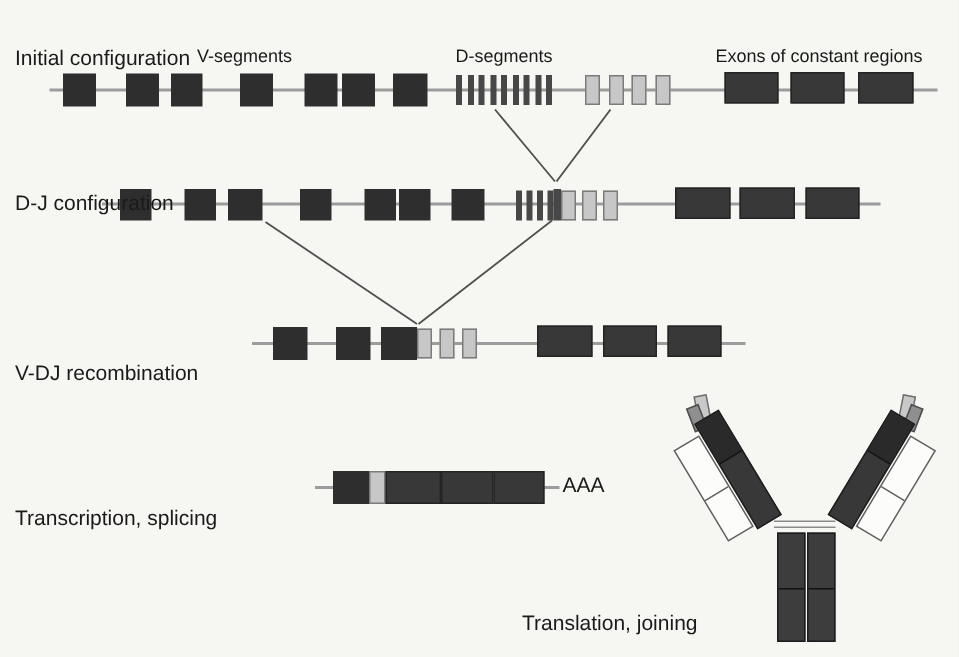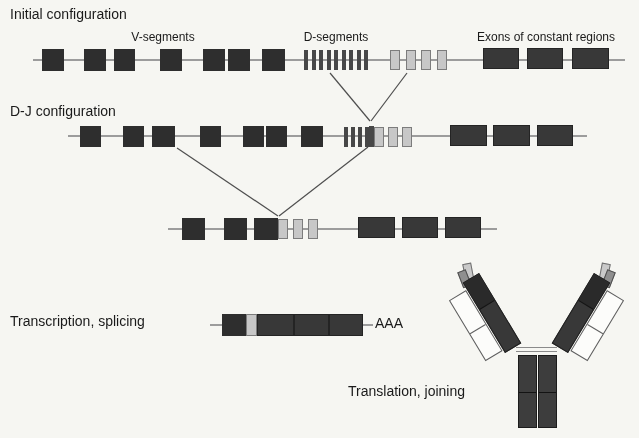--- a/index.html
+++ b/index.html
@@ -2,21 +2,21 @@
 <html style="--background: #f6f6f2; --v-segment: #2e2e2e; --d-segment: #474747; --j-segment: #c7c7c7; --j-border: #7c7c7c; --constant-exon: #383838; --gene-line: #9c9c9c; --junction-line: #4f4f4f; --text: #1a1a1a;"><head>
 <meta charset="utf-8">
 <style>
   html,body{margin:0;padding:0;}
   body{font-family:"Liberation Sans",sans-serif;background:#e9e9e6;}
   #stage{
     position:relative;width:639px;height:438px;overflow:hidden;
     background:var(--background,#f6f6f2);color:var(--text,#1a1a1a);
   }
   .lbl{position:absolute;white-space:nowrap;color:var(--text,#1a1a1a);}
-  .row-label{font-size:14px;}
+  .row-label{font-size:14px;margin-top:24px;}
   .seg-label{font-size:12px;text-align:center;}
   #lbl-title{left:10px;top:6px;font-size:14px;}
   #lbl-v{left:103px;top:30px;width:120px;}
   #lbl-d{left:276px;top:30px;width:120px;}
   #lbl-j{left:359px;top:30px;width:120px;}
   #lbl-c{left:446px;top:30px;width:200px;}
   #lbl-row2{left:10px;top:103px;}
   #lbl-row3{left:10px;top:216px;}
   #lbl-row4{left:10px;top:313px;}
   #lbl-row5{left:348px;top:383px;}
@@ -128,20 +128,21 @@
       <div class="seg seg-c" style="left: 257px; top: 314px; width: 37px; height: 22px;"></div>
       <div class="seg seg-c" style="left: 294px; top: 314px; width: 35px; height: 22px;"></div>
       <div class="seg seg-c" style="left: 329px; top: 314px; width: 34px; height: 22px;"></div>
     </div>
 
   <div class="lbl row-label" id="lbl-title">Initial configuration</div>
   <div class="lbl seg-label" id="lbl-d">D-segments</div>
   <div class="lbl seg-label" id="lbl-v">V-segments</div>
   <div class="lbl seg-label" id="lbl-c">Exons of constant regions</div>
   <div class="lbl row-label" id="lbl-row2">D-J configuration</div>
+  <div class="lbl row-label" id="lbl-row3">V-DJ recombination</div>
   <div class="lbl row-label" id="lbl-row4">Transcription, splicing</div>
   <div class="lbl row-label" id="lbl-row5">Translation, joining</div>
   <div class="lbl" id="lbl-aaa">AAA</div>
 
   <div id="antibody">
     <div class="arm" id="arm-left">
       <div class="tip tip-j"></div>
       <div class="tip tip-d"></div>
       <div class="light-chain">
         <div class="chain-divider"></div>

